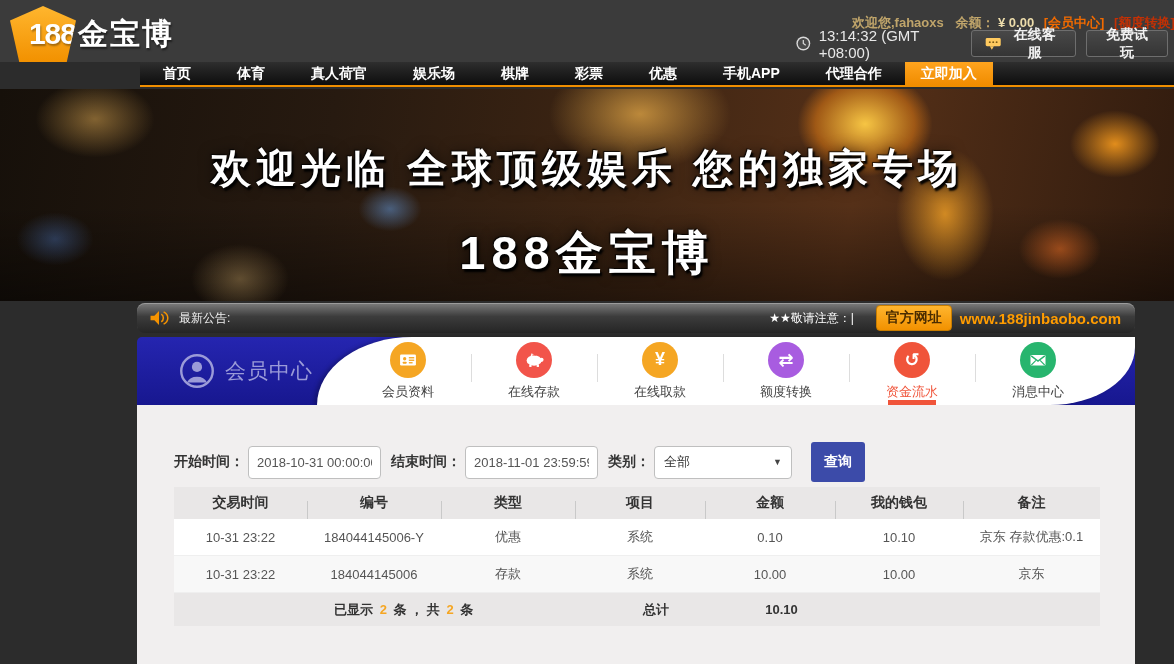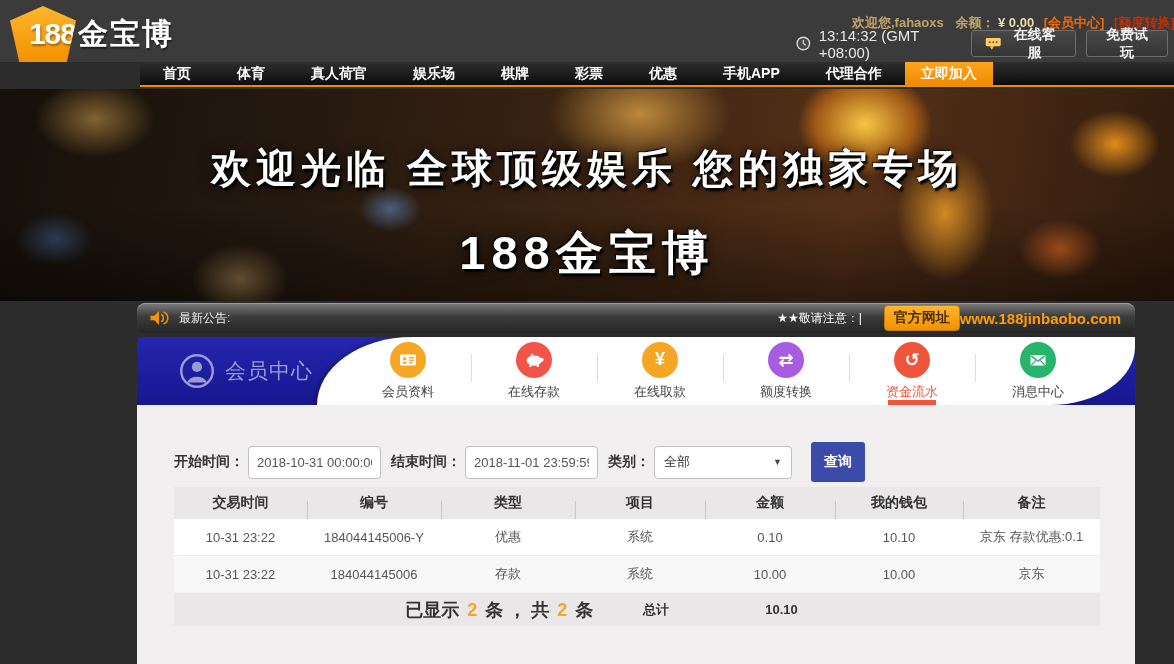--- a/index.html
+++ b/index.html
@@ -62,21 +62,21 @@
   .banner-line2 { position:absolute; top:133px; width:100%; text-align:center; color:#fff;
     font-size:47px; font-weight:bold; letter-spacing:6px;
     text-shadow:2px 3px 2px #000, -1px -1px 1px rgba(0,0,0,.8), 0 0 14px rgba(0,0,0,.7); }
 
   
   .announce { position:absolute; top:303px; left:137px; width:998px; height:30px; border-radius:8px;
     background:linear-gradient(#7d7d7d,#3c3c3c 45%,#252525); display:flex; align-items:center;
     box-shadow:inset 0 1px 0 rgba(255,255,255,.25); }
   .announce-label { color:#efefef; font-size:12px; margin-left:10px; }
   .announce-notice { margin-left:auto; color:#fff; font-size:12px; }
-  .announce-btn { margin:0 0 0 22px; background:linear-gradient(#ffb52e,#f29100);
+  .announce-btn { margin:0 8px 0 22px; background:linear-gradient(#ffb52e,#f29100);
     color:#4a2c00; font-size:14px; font-weight:bold; padding:3px 9px; border-radius:4px;
     border:1px solid #c87d00; cursor:pointer; }
   .announce-url { color:#ff9c00; font-size:15px; font-weight:bold; margin-right:14px; cursor:pointer; }
   .speaker-wrap { margin-left:12px; display:flex; align-items:center; }
 
   
   .memberbar { position:absolute; top:337px; left:137px; width:998px; height:68px;
     background:linear-gradient(#2525b0,#17178f); border-radius:5px 5px 0 0; }
   .member-left { position:absolute; left:0; top:0; width:200px; height:68px;
     display:flex; align-items:center; color:#9b9bd8; }
@@ -117,21 +117,21 @@
   .thead { display:flex; background:#e9e7e7; height:32px; align-items:center;
     font-weight:bold; font-size:14px; color:#333; }
   .th, .td { text-align:center; position:relative; }
   .th + .th::before { content:""; position:absolute; left:0; top:7px; height:18px; width:1px; background:#c9c9c9; }
   .trow { display:flex; height:37px; align-items:center; color:#555; background:#fff;
     border-bottom:1px solid #efefef; }
   .trow.alt { background:#f8f8f8; }
   .tfoot { display:flex; height:33px; align-items:center; background:#e9e7e7; color:#333; }
   .tc1{width:133px;} .tc2{width:134px;} .tc3{width:134px;} .tc4{width:130px;}
   .tc5{width:130px;} .tc6{width:128px;} .tc7{width:137px;}
-  .foot-left { width:401px; text-align:right; padding-left:8px; font-weight:bold; font-size:18px;margin-left:32px; }
+  .foot-left { width:401px; text-align:center; padding-left:8px; font-weight:bold; font-size:13px;margin-left:32px; }
   .foot-num { color:#f5a623; font-weight:bold; padding:0 3px; }
   .foot-total { font-weight:bold; }
 </style>
 </head>
 <body>
 
 <div class="page">
 
   <div class="header">
     <div class="logo">

